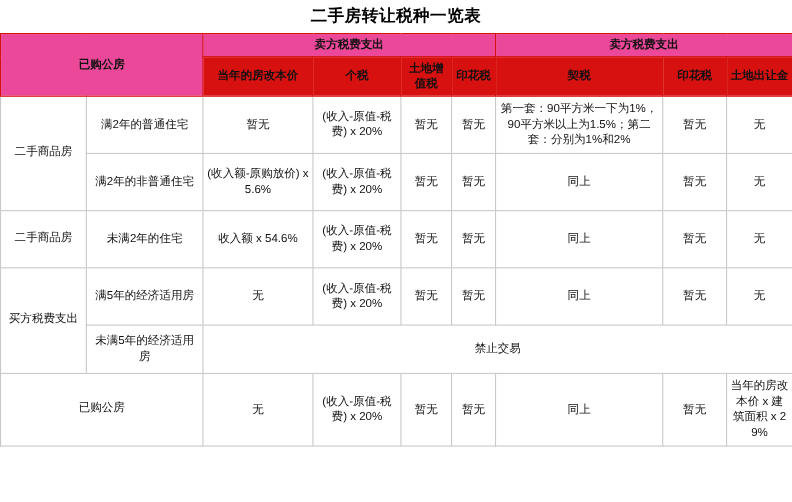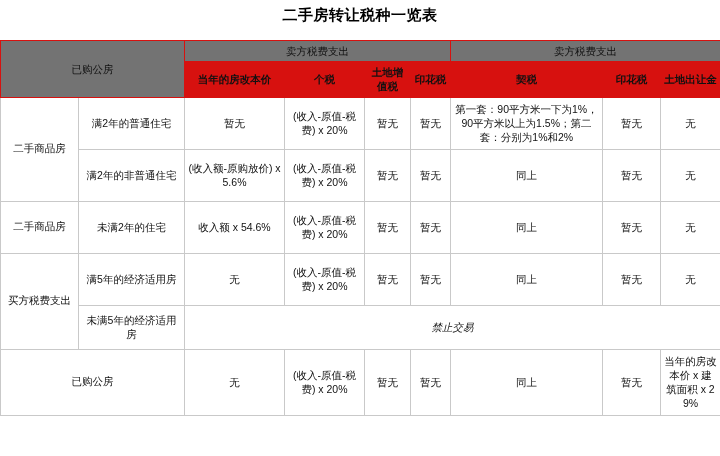--- a/index.html
+++ b/index.html
@@ -14,21 +14,21 @@
     color: #111111;
     overflow: hidden;
   }
   .page {
     width: 720px;
     height: 456px;
     position: relative;
     box-sizing: border-box;
   }
   .title {
-    height: 40px;
+    height: 30px;
     line-height: 30px;
     text-align: center;
     font-size: 15px;
     font-weight: bold;
     color: #000000;
     letter-spacing: 0.5px;
   }
   table.tax {
     border-collapse: collapse;
     table-layout: fixed;
@@ -39,40 +39,39 @@
     border: 1px solid #c9c9c9;
     font-size: 10.5px;
     line-height: 1.35;
     text-align: center;
     vertical-align: middle;
     padding: 3px 3px;
     word-break: break-all;
     color: #111;
   }
   .hdr {
-    background: #737373;
+    background: #ec4899;
     color: #ffffff;
-    font-weight: normal;
+    font-weight: bold;
     border-color: #d7110f !important;
     font-size: 11px;
   }
   .hdr-sub {
     background: #d7110f;
     color: #ffffff;
     font-weight: bold;
     border-color: #d7110f !important;
     font-size: 10.5px;
   }
   .cat {
     font-size: 11px;
     font-family: Liberation Mono, monospace;
   }
   .ban {
     font-size: 10.5px;
-    font-style: italic;
   }
 </style>
 </head>
 <body>
 
 <div class="page">
 
   <div class="title">二手房转让税种一览表</div>
 
   <table class="tax">

